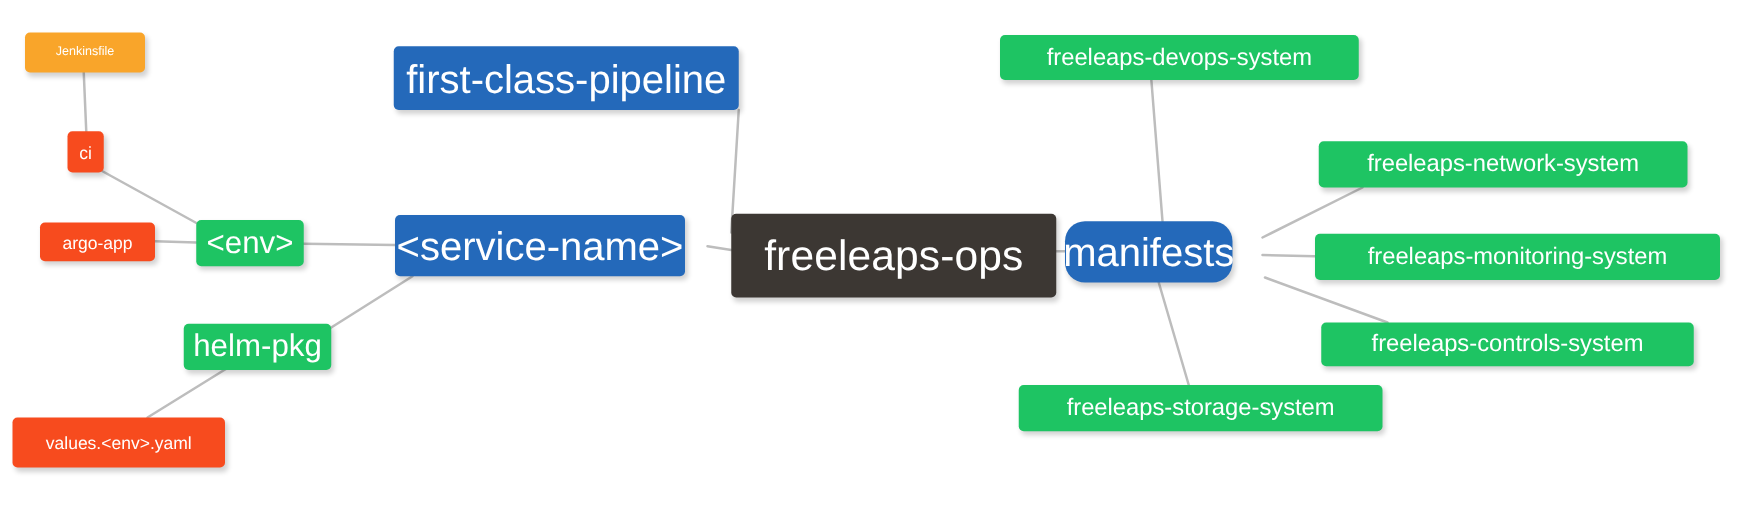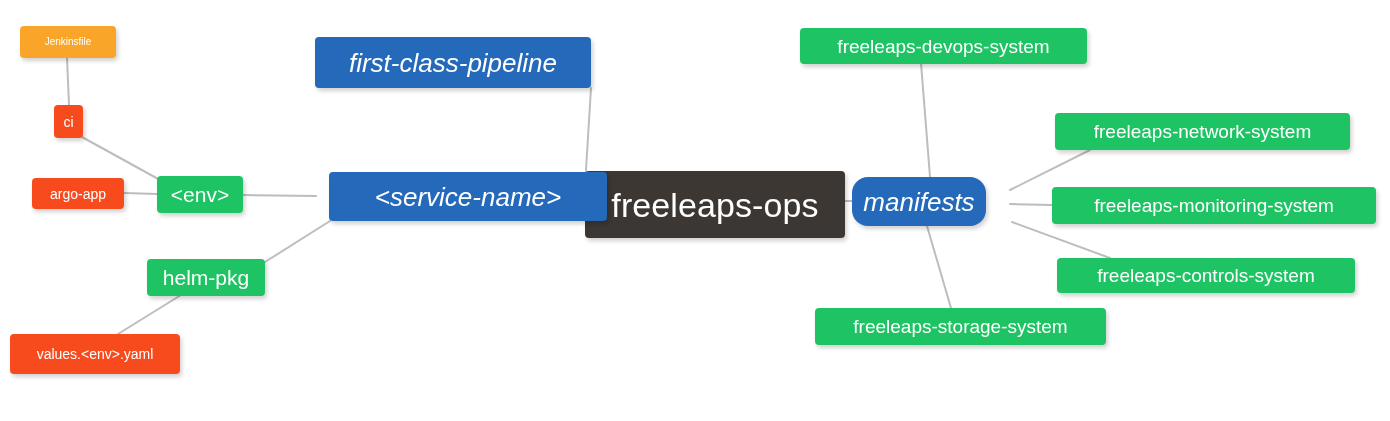--- a/index.html
+++ b/index.html
@@ -58,22 +58,22 @@
   .node-green {
     background: #1ec463;
   }
   .node-orange {
     background: #f9a52a;
   }
   .node-red {
     background: #f74b1e;
   }
   .sz-xl { font-size: 34px; }
-  .sz-lg { font-size: 26px; font-style: italic; }
-  .sz-md { font-size: 21px; }
+  .sz-lg { font-size: 32px; }
+  .sz-md { font-size: 25px; }
   .sz-sm { font-size: 19px; }
   .sz-xs { font-size: 14px; }
   .sz-xxs { font-size: 10px; }
 </style>
 </head>
 <body>
 
 <div id="mindmap">
 
   <svg id="edge-layer" viewBox="0 0 1390 421" width="1390" height="421" aria-hidden="true">
@@ -104,21 +104,21 @@
 
     <path class="edge" d="M 1012 222 L 1110 258"></path>
 
     <path class="edge" d="M 927 226 L 951 308"></path>
   </svg>
 
   <div class="node node-root sz-xl" style="left:585px; top:171px; width:260px; height:67px;">freeleaps-ops</div>
 
   <div class="node node-blue sz-lg" style="left:315px; top:37px; width:276px; height:51px;">first-class-pipeline</div>
 
-  <div class="node node-blue sz-lg" style="left:316px; top:172px; width:278px; height:49px;margin-left:13px;">&lt;service-name&gt;</div>
+  <div class="node node-blue sz-lg" style="left:316px; top:172px; width:232px; height:49px;">&lt;service-name&gt;</div>
 
   <div class="node node-green sz-md" style="left:157px; top:176px; width:86px; height:37px;">&lt;env&gt;</div>
 
   <div class="node node-red sz-xs" style="left:54px; top:105px; width:29px; height:33px;">ci</div>
 
   <div class="node node-orange sz-xxs" style="left:20px; top:26px; width:96px; height:32px;">Jenkinsfile</div>
 
   <div class="node node-green sz-md" style="left:147px; top:259px; width:118px; height:37px;">helm-pkg</div>
 
   <div class="node node-red sz-xs" style="left:32px; top:178px; width:92px; height:31px;">argo-app</div>

